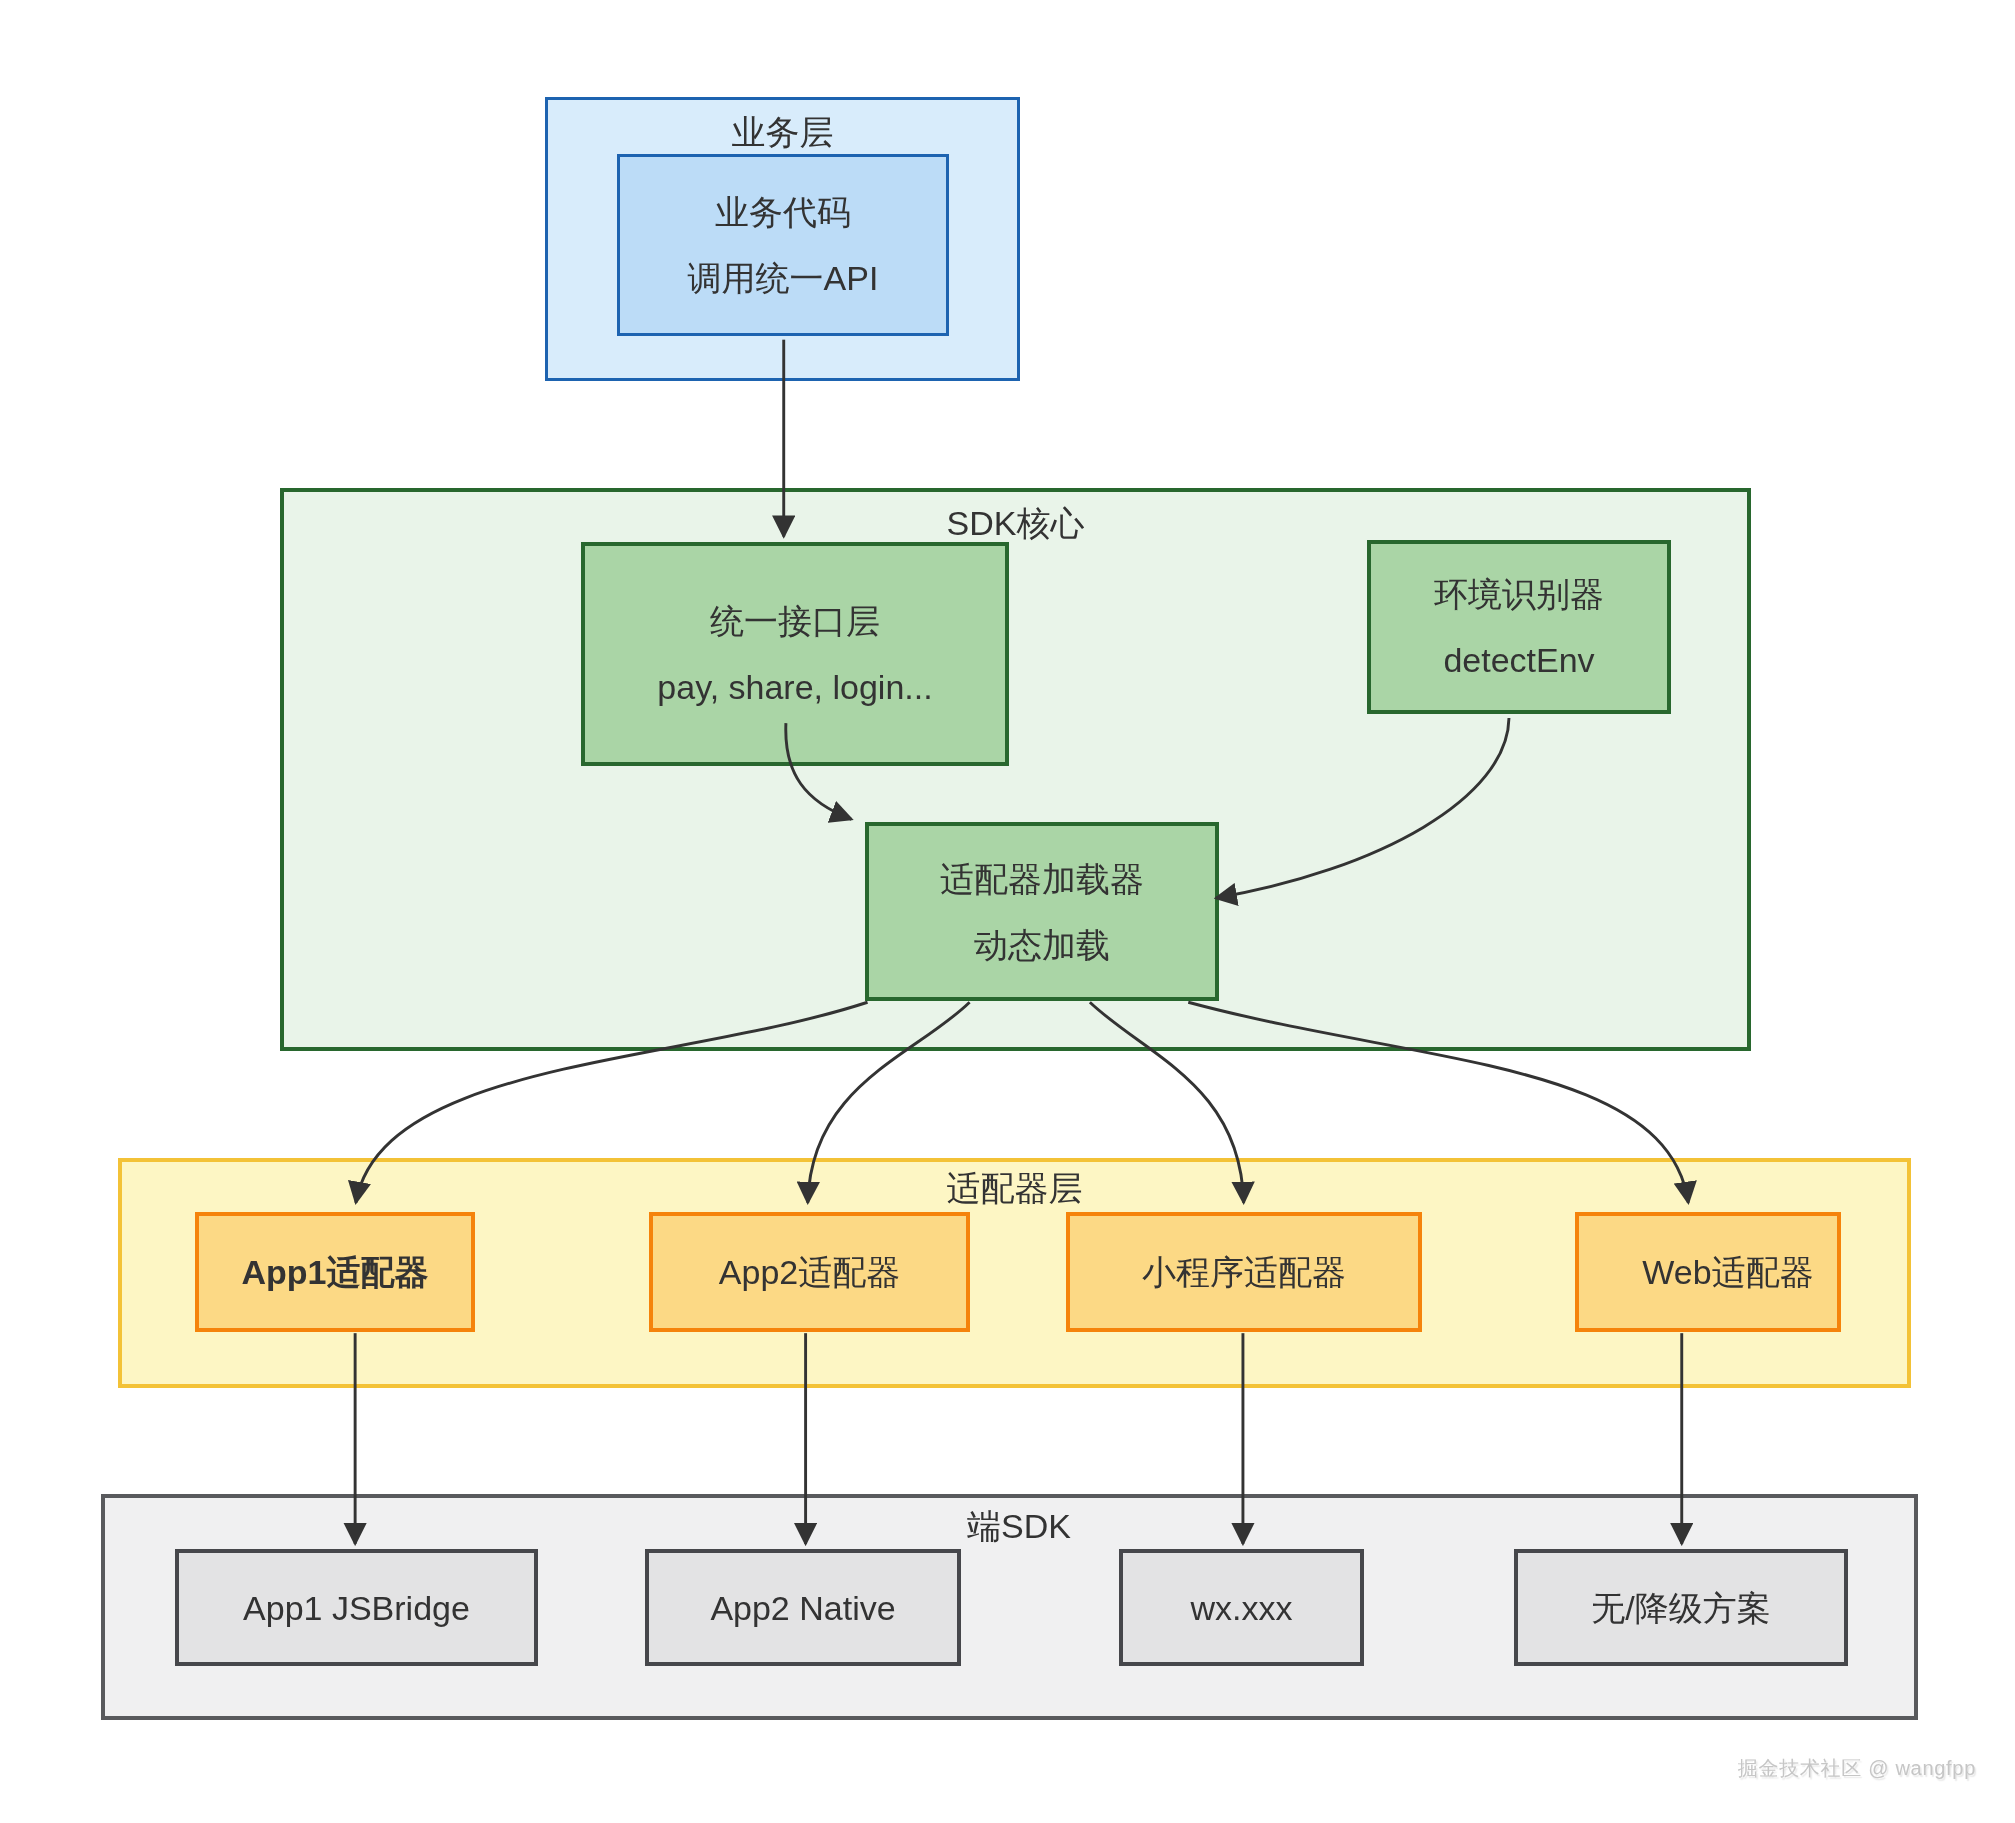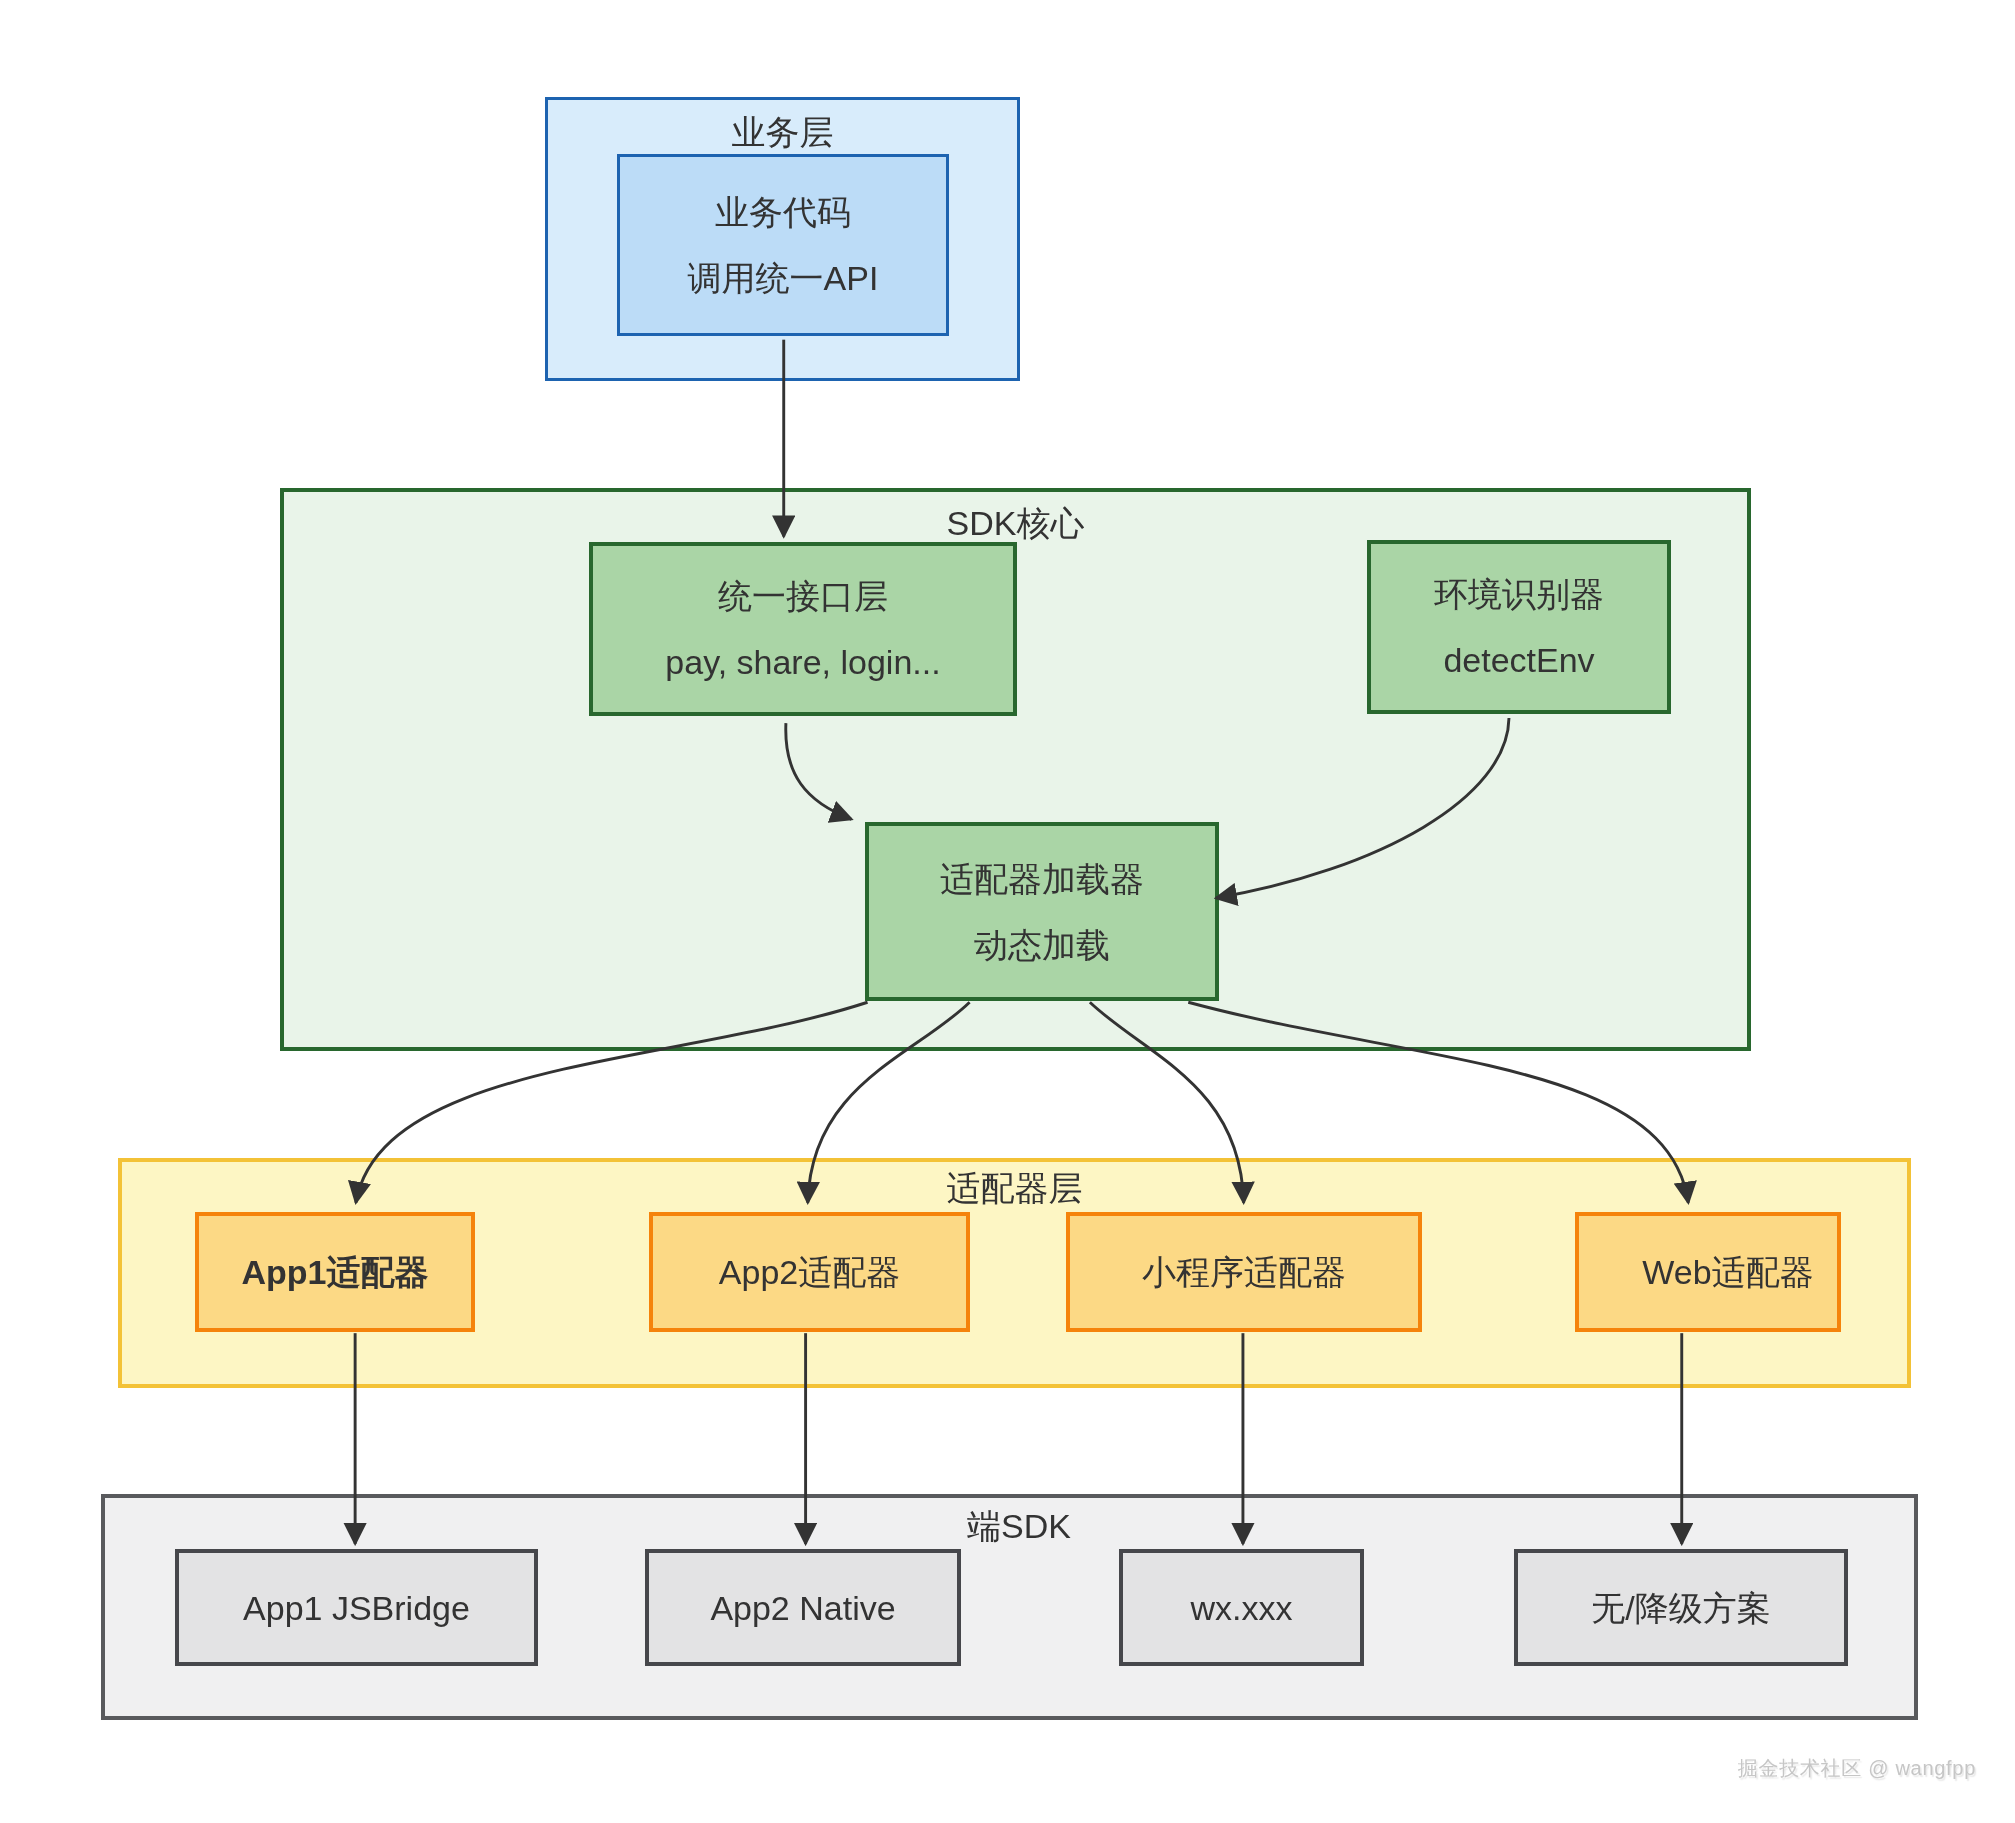--- a/index.html
+++ b/index.html
@@ -17,21 +17,21 @@
   .layer-title{position:absolute;left:0;right:0;text-align:center;font-size:34px;font-weight:400;color:var(--text);}
 
   .layer-business{left:545px;top:97px;width:475px;height:284px;background:var(--business-fill);border:3.6px solid var(--business-border);}
   .layer-sdk{left:265px;top:488px;width:1471px;height:563px;background:var(--sdk-fill);border:4.4px solid var(--sdk-border);margin-left:15px;}
   .layer-adapter{left:118px;top:1158px;width:1793px;height:230px;background:var(--adapter-fill);border:4.4px solid var(--adapter-border);}
   .layer-client{left:101px;top:1494px;width:1817px;height:226px;background:var(--client-fill);border:4.4px solid var(--client-border);}
 
   .node{position:absolute;box-sizing:border-box;display:flex;flex-direction:column;align-items:center;justify-content:center;text-align:center;font-size:34px;line-height:66px;color:var(--text);}
   .node-business{left:69px;top:54px;width:332px;height:182px;background:var(--business-node-fill);border:3.6px solid var(--business-border);}
   .node-green{background:var(--sdk-node-fill);border:4.4px solid var(--sdk-border);}
-  .node-unified{left:305px;top:50px;width:428px;height:174px;justify-content:center;}
+  .node-unified{left:297px;top:50px;width:428px;height:224px;justify-content:center;}
   .node-env{left:1083px;top:48px;width:304px;height:174px;}
   .node-loader{left:581px;top:330px;width:354px;height:179px;}
   .node-orange{background:var(--adapter-node-fill);border:4.4px solid var(--adapter-node-border);top:50px;height:120px;}
   .node-gray{background:var(--client-node-fill);border:4.4px solid var(--client-node-border);top:51px;height:117px;}
 
   .arrows{position:absolute;left:0;top:0;width:2015px;height:1823px;pointer-events:none;z-index:5;}
 
   .watermark{position:absolute;right:39px;top:1755px;font-size:20px;color:var(--watermark);
     text-shadow:-1.5px -1.5px 0 rgba(255,255,255,.95), 1.5px 1.5px 1.5px rgba(0,0,0,.10);letter-spacing:0.7px;}
 </style>

